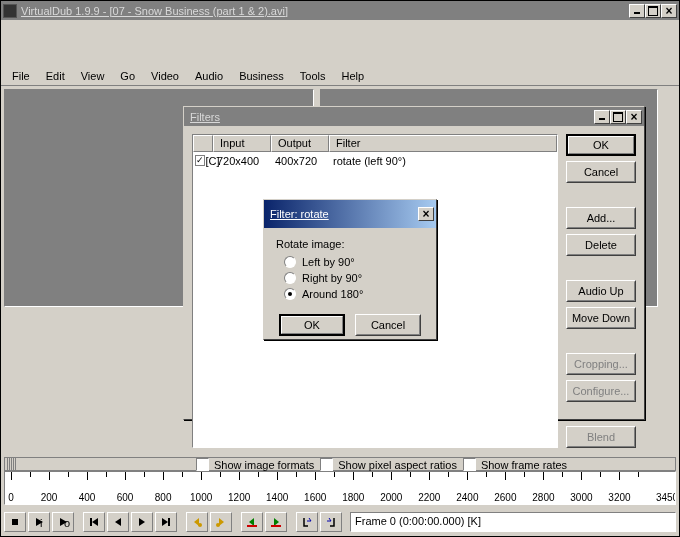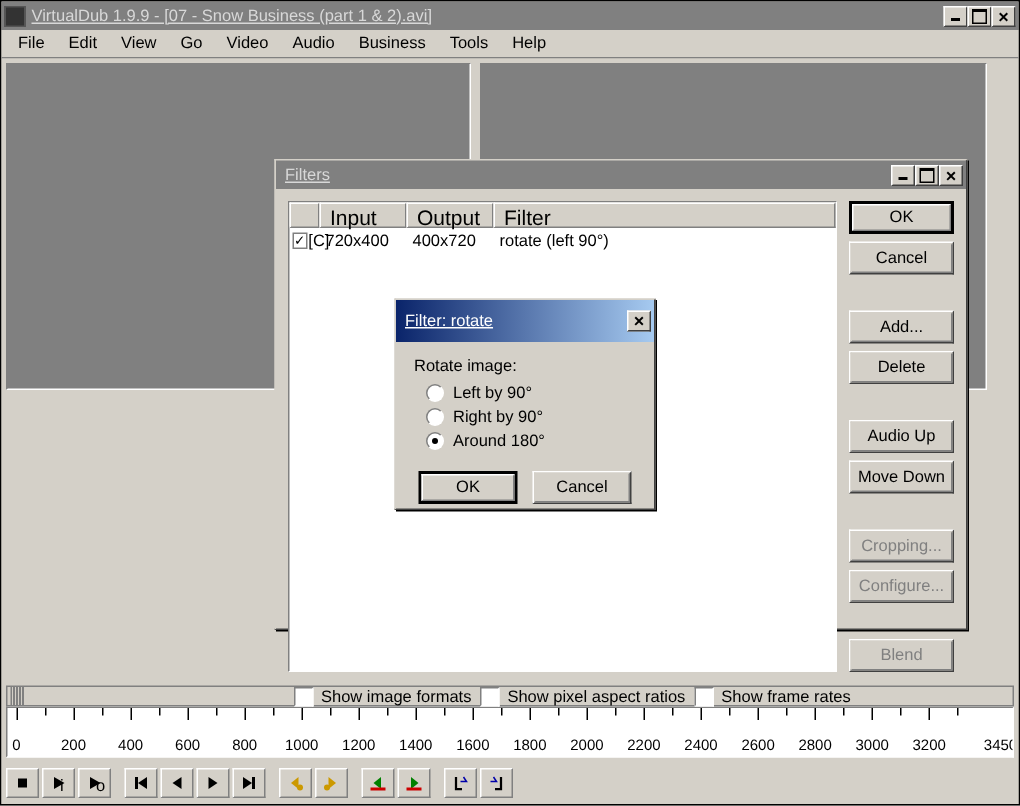--- a/index.html
+++ b/index.html
@@ -9,21 +9,21 @@
 
 .titlebar { height: 19px; background: #808080; color: #d8d8d8; display: flex; align-items: center; padding: 0 2px; }
 .titlebar .icon { width: 14px; height: 14px; background: #333; border: 1px solid #555; margin-right: 4px; display: flex; align-items: center; justify-content: center; }
 .titlebar .title { flex: 1; font-weight: normal; text-decoration: underline; }
 .titlebar .controls { display: flex; gap: 0; }
 .win-btn { width: 16px; height: 14px; background: #d4d0c8; border: 1px solid; border-color: #fff #404040 #404040 #fff; display: flex; align-items: center; justify-content: center; font-size: 9px; font-family: Arial; cursor: default; color: #000; font-weight: bold; line-height: 1; }
 .win-btn.min::after { content: ""; display: block; width: 6px; height: 2px; background: #000; margin-top: 5px; }
 .win-btn.max::after { content: ""; display: block; width: 8px; height: 7px; border: 1px solid #000; border-top: 2px solid #000; }
 .win-btn.close::after { content: "×"; font-size: 12px; line-height: 8px; }
 
-.menubar { height: 19px; background: #d4d0c8; display: flex; align-items: center; padding: 0 4px; gap: 2px; border-bottom: 1px solid #808080; }
+.menubar { height: 19px; background: #d4d0c8; display: flex; align-items: center; padding: 0 4px; gap: 2px; border-bottom: 1px solid #808080; margin-top: 47px; }
 .menubar span { padding: 2px 7px; cursor: default; }
 
 .content-area { flex: 1; background: #d4d0c8; position: relative; padding: 3px; }
 .video-panes { display: flex; gap: 6px; }
 .video-pane { width: 310px; height: 218px; background: #808080; border: 1px solid; border-color: #808080 #fff #fff #808080; }
 .video-pane.right { width: 338px; }
 
 .ruler-row { position: absolute; left: 3px; right: 3px; bottom: 29px; height: 50px; }
 .ruler-header { height: 14px; border: 1px solid #808080; background: #d4d0c8; position: relative; }
 .grip { display: inline-block; width: 9px; height: 12px; background: repeating-linear-gradient(90deg, #808080 0 1px, #d4d0c8 1px 2px); margin-left: 2px; }
@@ -39,21 +39,21 @@
 .sep { width: 5px; }
 .frame-box { flex: 1; height: 20px; background: #fff; border: 1px solid; border-color: #808080 #fff #fff #808080; padding: 2px 4px; margin-left: 6px; }
 
 
 .filters-dialog { position: absolute; left: 183px; top: 106px; width: 462px; height: 314px; background: #d4d0c8; border: 1px solid; border-color: #d4d0c8 #404040 #404040 #d4d0c8; box-shadow: 1px 1px 0 #000; }
 .filters-dialog .titlebar { background: #808080; color: #d8d8d8; }
 .filters-body { padding: 8px; display: flex; gap: 8px; height: calc(100% - 19px); flex-direction: column; }
 .filters-main { display: flex; gap: 8px; flex: 1; }
 .filter-list-wrap { flex: 1; background: #fff; border: 1px solid; border-color: #808080 #fff #fff #808080; display: flex; flex-direction: column; }
 .filter-list-head { display: flex; height: 17px; }
-.filter-list-head span { border: 1px solid; border-color: #fff #808080 #808080 #fff; background: #d4d0c8; padding: 1px 6px; font-size: 14px; }
+.filter-list-head span { border: 1px solid; border-color: #fff #808080 #808080 #fff; background: #d4d0c8; padding: 1px 6px; font-size: 11px; }
 .col-check { width: 20px; }
 .col-input { width: 58px; }
 .col-output { width: 58px; }
 .col-filter { flex: 1; }
 .filter-row { display: flex; height: 17px; align-items: center; padding: 0 2px; }
 .filter-row .c1 { width: 18px; display: flex; align-items: center; gap: 1px; }
 .filter-row .chk { width: 11px; height: 11px; border: 1px solid #808080; background: #fff; display: flex; align-items: center; justify-content: center; font-size: 9px; line-height: 1; }
 .filter-row .c2 { width: 58px; padding-left: 4px; }
 .filter-row .c3 { width: 58px; padding-left: 4px; }
 .filter-row .c4 { flex: 1; padding-left: 4px; }
@@ -245,20 +245,21 @@
             <path d="M4 3 L4 11 L8 11" stroke="#000" fill="none" stroke-width="1.5"></path>
             <path d="M7 6 L11 6 L9 3" stroke="#00a" fill="none"></path>
           </svg>
         </div>
       <div class="tbtn">
           <svg viewBox="0 0 14 14">
             <path d="M10 3 L10 11 L6 11" stroke="#000" fill="none" stroke-width="1.5"></path>
             <path d="M3 6 L7 6 L5 3" stroke="#00a" fill="none"></path>
           </svg>
         </div>
+      <div class="frame-box">Frame 0 (0:00:00.000) [K]</div>
     </div>
   </div>
 </div>
 
 <div class="filters-dialog">
   <div class="titlebar">
     <div class="title" style="padding-left:4px">Filters</div>
     <div class="controls">
       <div class="win-btn min"></div>
       <div class="win-btn max"></div>

